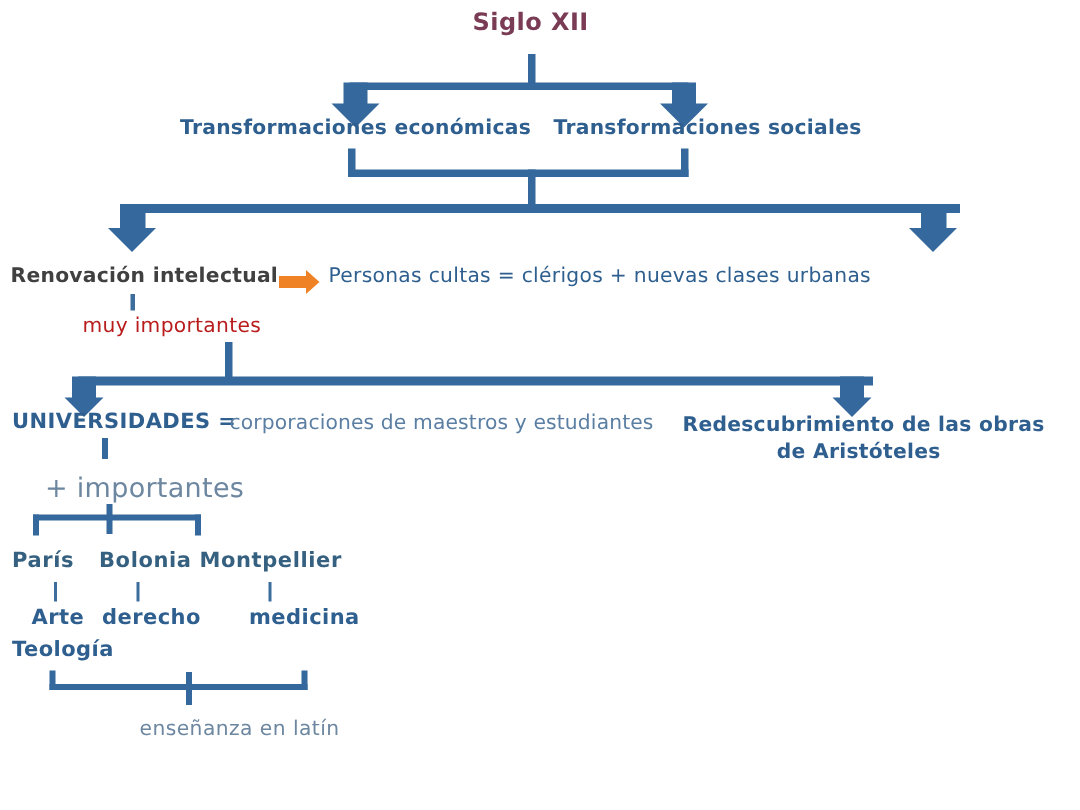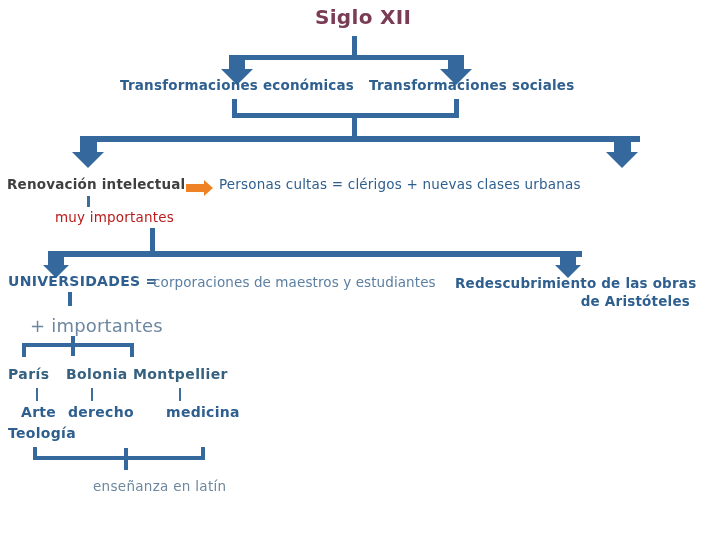--- a/index.html
+++ b/index.html
@@ -8,42 +8,42 @@
     background:#ffffff;
     font-family:"DejaVu Sans","Liberation Sans",sans-serif;
     overflow:hidden;
     position:relative;
   }
   #stage{position:absolute;left:0;top:0;width:720px;height:540px;}
   .node{position:absolute;white-space:nowrap;line-height:1.1;}
 
   
   .title{
-    font-size:20px;font-weight:bold;color:#7a3b55;letter-spacing:.3px;
+    font-size:16px;font-weight:bold;color:#7a3b55;letter-spacing:.3px;
   }
   .lvl2{
     font-size:13.5px;font-weight:bold;color:#2e5f8f;letter-spacing:.2px;
   }
   .redbold{
     font-size:13.5px;font-weight:bold;color:#404040;letter-spacing:.2px;
   }
   .blueplain{
     font-size:13.5px;color:#2e5f8f;letter-spacing:.2px;
   }
   .blue-soft{
     font-size:13.5px;color:#b91c1c;letter-spacing:.2px;
   }
   .unibold{
     font-size:14px;font-weight:bold;color:#2e5f8f;letter-spacing:.3px;
   }
   .uniplain{
     font-size:13.5px;color:#5b7fa3;letter-spacing:.1px;
   }
   .redesc{
-    font-size:13.5px;font-weight:bold;color:#2e5f8f;text-align:right;
+    font-size:13.5px;font-weight:bold;color:#2e5f8f;text-align:center;
     letter-spacing:.2px;line-height:1.35;
   }
   .greysoft{
     font-size:18px;color:#6d87a0;letter-spacing:.2px;
   }
   .citybold{
     font-size:14px;font-weight:bold;color:#35607f;letter-spacing:.4px;
   }
   .subjbold{
     font-size:14px;font-weight:bold;color:#2e5f8f;letter-spacing:.3px;

